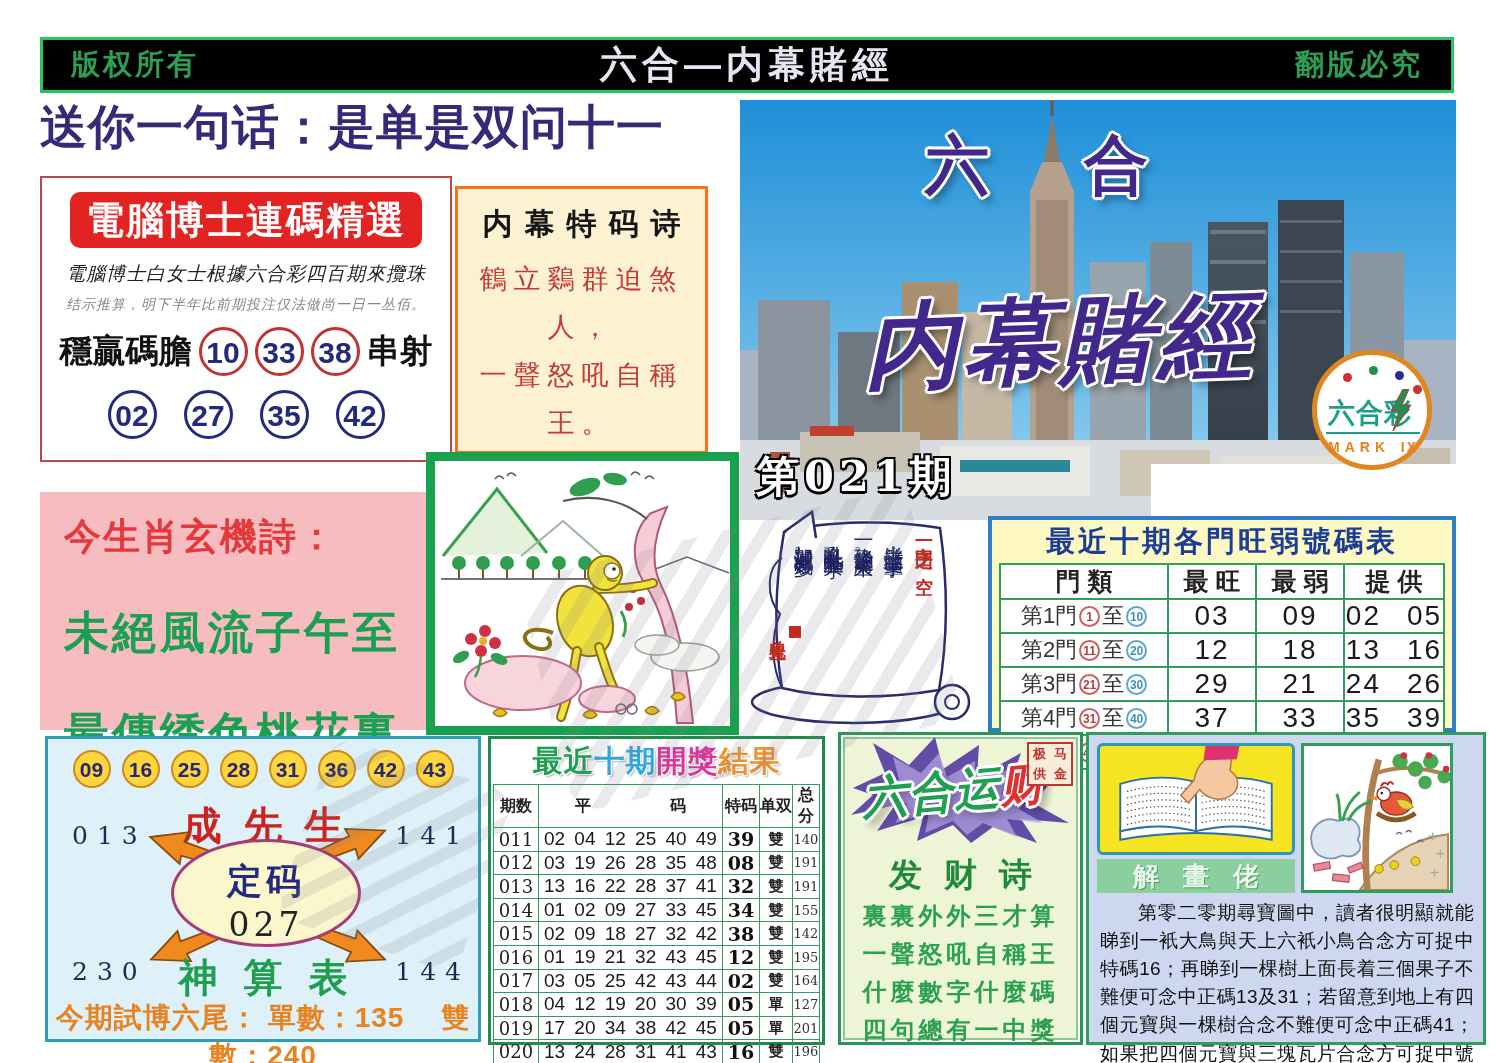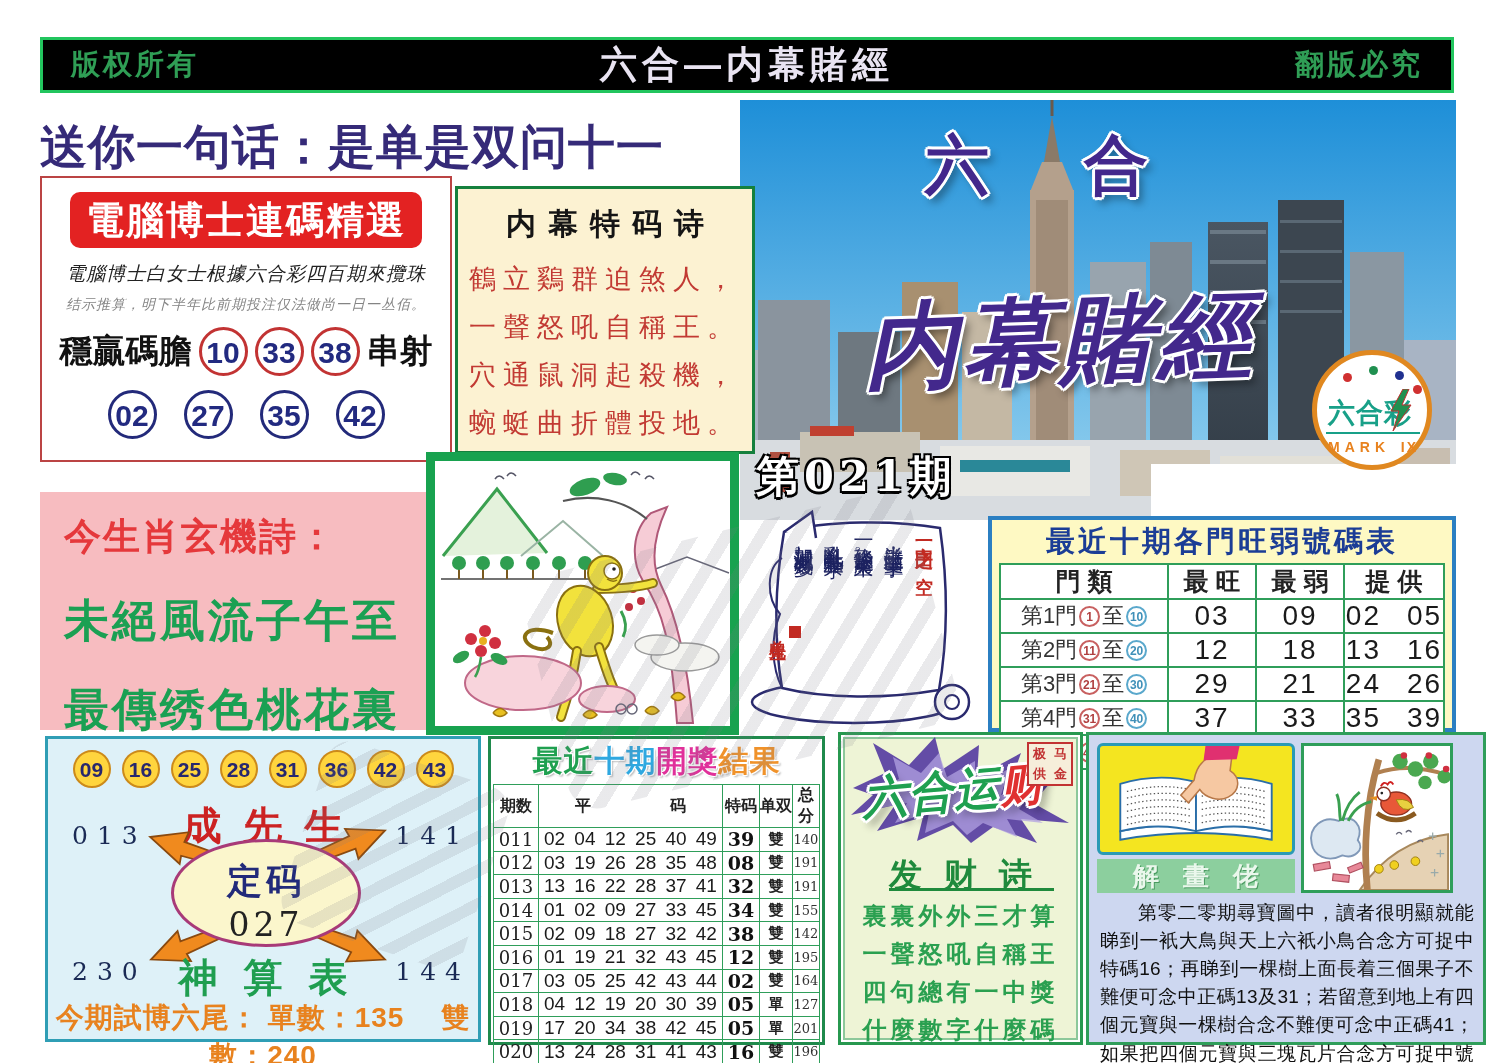--- a/index.html
+++ b/index.html
@@ -9,21 +9,21 @@
   *{box-sizing:border-box;}
 
   
   .topbar{left:40px;top:37px;width:1414px;height:56px;background:#000000;
           border:3px solid #22c55e;display:flex;align-items:center;
           justify-content:space-between;padding:0 28px;}
   .topbar .side{font-size:29px;font-weight:800;color:#2f9e55;letter-spacing:3px;}
   .topbar .mid{font-size:37px;font-weight:800;color:#e9e4f2;letter-spacing:5px;}
 
   
-  .headline{left:40px;top:116px;width:706px;font-size:47px;font-weight:900;
+  .headline{left:40px;top:96px;width:706px;font-size:47px;font-weight:900;
             color:#352a78;letter-spacing:1px;white-space:nowrap;}
 
   
   .photo{left:740px;top:100px;width:716px;height:420px;overflow:hidden;background:#d946ef;}
   .outline-w{text-shadow:-2px -2px 0 #fff,2px -2px 0 #fff,-2px 2px 0 #fff,2px 2px 0 #fff,
              -3px 0 0 #fff,3px 0 0 #fff,0 -3px 0 #fff,0 3px 0 #fff,5px 6px 8px rgba(0,0,0,.45);}
   .brand-top{position:absolute;left:185px;top:22px;font-size:64px;font-weight:900;
              color:#43288c;letter-spacing:95px;font-family:"Liberation Sans",sans-serif;}
   .brand-main{position:absolute;left:0;top:178px;width:640px;text-align:center;font-size:94px;
               font-weight:900;font-style:italic;color:#43288c;letter-spacing:4px;
@@ -51,30 +51,30 @@
              font-size:14px;color:#777;letter-spacing:1px;opacity:.9;}
   .num-row{display:flex;align-items:center;justify-content:center;gap:7px;margin-top:13px;}
   .num-row.second{gap:27px;margin-top:14px;}
   .num-label{font-size:33px;font-weight:800;color:#111;}
   .ncircle{display:inline-block;width:49px;height:49px;border-radius:50%;text-align:center;
            line-height:45px;font-size:30px;font-weight:800;color:#222a80;background:#fff;}
   .ncircle.red{border:3px solid #c23333;}
   .ncircle.navy{border:3px solid #232a7a;}
 
   
-  .secret{left:455px;top:186px;width:300px;height:268px;background:#fcf2d2;border:3px solid #15803d;}
+  .secret{left:455px;top:186px;width:253px;height:268px;background:#fcf2d2;border:3px solid #f97316;}
   .secret-title{margin-top:15px;text-align:center;font-size:30px;font-weight:900;color:#151515;
                 letter-spacing:12px;text-indent:12px;}
   .secret-lines{margin-top:10px;text-align:center;font-family:"DejaVu Serif",serif;
                 font-size:27px;color:#c23a33;letter-spacing:7px;line-height:1.78;}
 
   
   .zodiac{left:40px;top:492px;width:392px;height:238px;background:#f7bcc0;padding:20px 0 0 24px;}
   .zodiac-title{font-size:37px;font-weight:900;color:#e5383b;letter-spacing:2px;}
-  .zodiac-line{margin-top:29px;font-size:45px;font-weight:900;color:#1ba053;letter-spacing:3px;}
+  .zodiac-line{margin-top:41px;font-size:45px;font-weight:900;color:#1ba053;letter-spacing:3px;}
 
   
   .monkey{left:426px;top:452px;width:313px;height:283px;border:9px solid #18a24f;background:#fff;}
 
   
   .scrollbox{left:726px;top:498px;width:258px;height:236px;}
   .scroll-text{position:absolute;left:60px;top:32px;width:154px;height:162px;
                writing-mode:vertical-rl;font-family:"DejaVu Serif",serif;
                font-size:20px;color:#1c2260;letter-spacing:2px;}
   .scroll-text .col{margin:0 3px;}
@@ -138,21 +138,21 @@
   .fortune{left:838px;top:732px;width:245px;height:313px;background:#eef4d6;border:3px solid #27984f;
            box-shadow:inset 0 0 0 2px #fff,inset 0 0 0 4px #8cc89a;}
   .burst{position:absolute;left:2px;top:-2px;}
   .fortune-title{position:absolute;left:8px;top:26px;width:210px;text-align:center;font-size:45px;
                  font-weight:900;font-style:italic;letter-spacing:1px;transform:rotate(-5deg);}
   .ft-green{color:#1fa050;} .ft-red{color:#e03030;}
   .fortune-corner{position:absolute;top:7px;right:7px;width:46px;height:44px;border:2px solid #c23333;
                   background:#f6eeda;display:grid;grid-template-columns:1fr 1fr;align-items:center;
                   font-size:13px;font-weight:700;color:#c23333;text-align:center;line-height:1.1;}
   .poem-title{position:absolute;left:0;top:118px;width:100%;text-align:center;font-size:33px;font-weight:800;
-              color:#1f8a3c;font-family:"DejaVu Serif",serif;letter-spacing:22px;text-indent:22px;text-decoration:underline;}
+              color:#1f8a3c;font-family:"DejaVu Serif",serif;letter-spacing:22px;text-indent:22px;}
   .fortune-lines{position:absolute;left:0;top:162px;width:100%;text-align:center;
                  font-family:"DejaVu Serif",serif;font-size:24px;color:#2aa050;font-weight:600;
                  letter-spacing:4px;line-height:1.58;}
 
   
   .decode{left:1086px;top:732px;width:400px;height:313px;background:#cdd7f0;border:3px solid #2f9e5a;}
   .bookbox{position:absolute;left:8px;top:8px;width:198px;height:112px;background:#f4e520;
            border:3px solid #2a9ab5;border-radius:6px;}
   .decode-label{position:absolute;left:8px;top:124px;width:198px;height:34px;background:#8ccf9e;
                 text-align:center;font-size:26px;font-weight:800;color:#eaf7ec;letter-spacing:24px;
@@ -728,22 +728,22 @@
       <span>极</span>
       <span>马</span>
       <span>供</span>
       <span>金</span>
     </div>
     <div class="poem-title">发财诗</div>
     <div class="fortune-lines">
 
     <div>裏裏外外三才算</div>
         <div>一聲怒吼自稱王</div>
+        <div>什麼數字什麼碼</div>
         <div>四句總有一中獎</div>
-        <div>什麼數字什麼碼</div>
       </div>
   </div>
 
   <div class="abs decode">
     <div class="bookbox">
       <svg width="192" height="106" viewBox="0 0 196 112">
         <path d="M18,90 Q98,74 178,90 L178,99 Q98,85 18,99 Z" fill="#fff" stroke="#2a6ea8" stroke-width="2"></path>
         <path d="M18,40 Q58,28 98,38 L98,90 Q58,80 18,90 Z" fill="#fff" stroke="#2a6ea8" stroke-width="2"></path>
         <path d="M178,40 Q138,28 98,38 L98,90 Q138,80 178,90 Z" fill="#fff" stroke="#2a6ea8" stroke-width="2"></path>
         <g stroke="#555" stroke-width="1.3" fill="none" stroke-dasharray="1.5,2.6">

